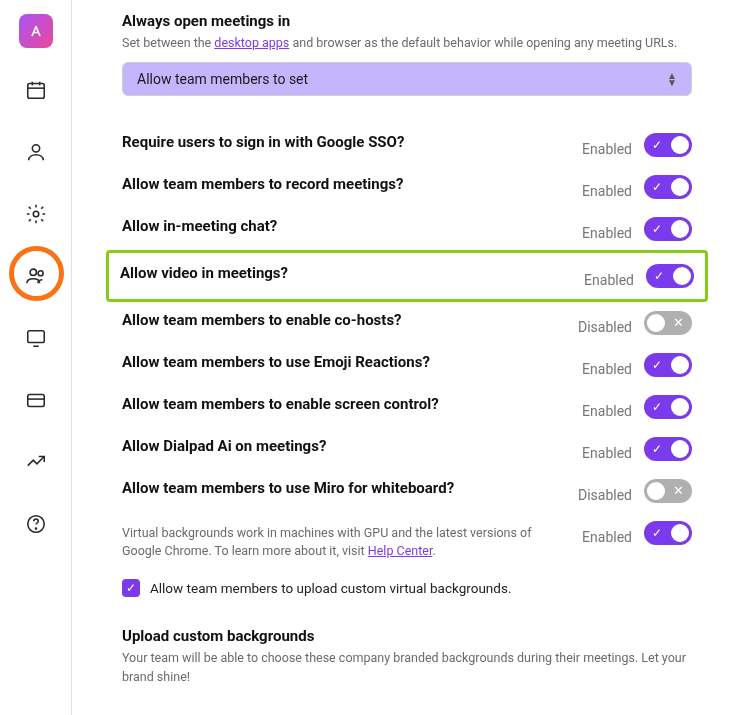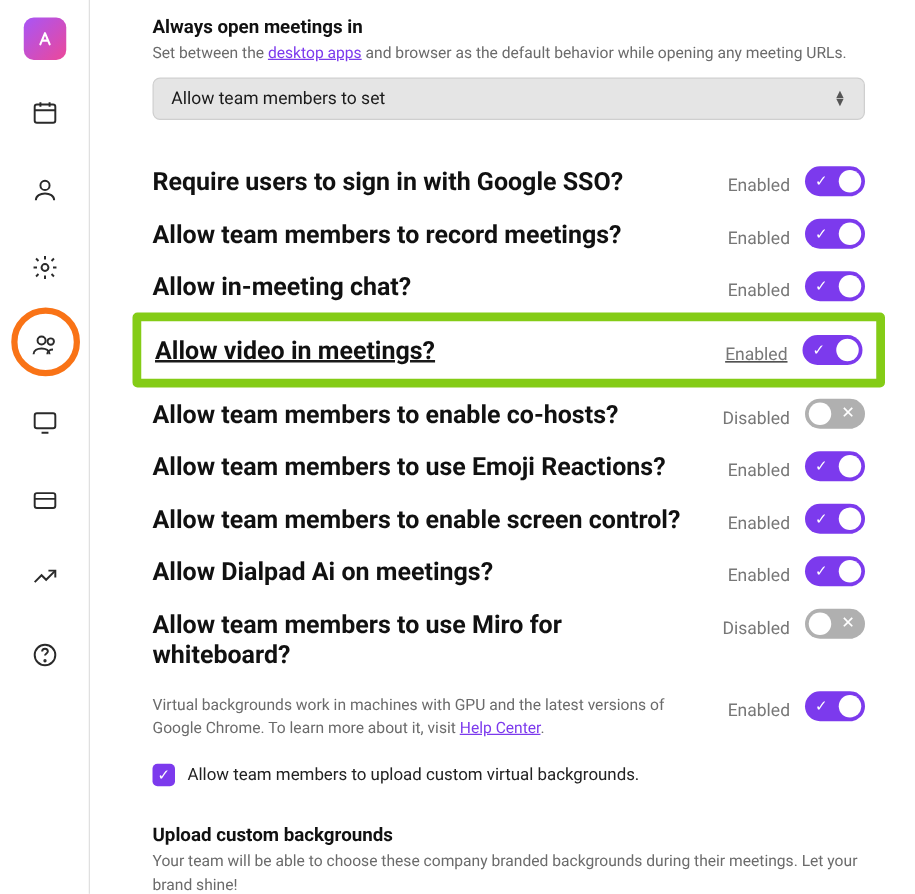--- a/index.html
+++ b/index.html
@@ -86,50 +86,49 @@
   .select-wrap {
     position: relative;
     margin-bottom: 28px;
   }
   .select-box {
     width: 100%;
     border: 1px solid #cfcfcf;
     border-radius: 6px;
     padding: 8px 14px;
     font-size: 14px;
-    background: #e5e5e5;
+    background: #c4b5fd;
     cursor: pointer;
     display: flex;
     align-items: center;
     justify-content: space-between;
   }
   .updown {
     font-size: 10px;
     line-height: 7px;
     color: #555;
     display: flex;
     flex-direction: column;
   }
   .setting-row {
     display: flex;
     align-items: flex-start;
     justify-content: space-between;
     padding: 9px 0;
   }
   .setting-row.highlighted {
-    border: 7px solid #84cc16;
+    border: 3px solid #84cc16;
     border-radius: 4px;
     margin-left: -16px;
     margin-right: -16px;
     padding: 11px 11px 11px 11px;
-    text-decoration: underline;
   }
   .setting-left { flex: 1; padding-right: 16px;}
   .setting-label {
-    font-size: 20px;
+    font-size: 15px;
     font-weight: 700;
     color: #111;
   }
   .setting-subdesc {
     font-size: 12.5px;
     color: #6b6b6b;
     line-height: 1.45;
     margin-top: 3px;
   }
   .setting-right {

